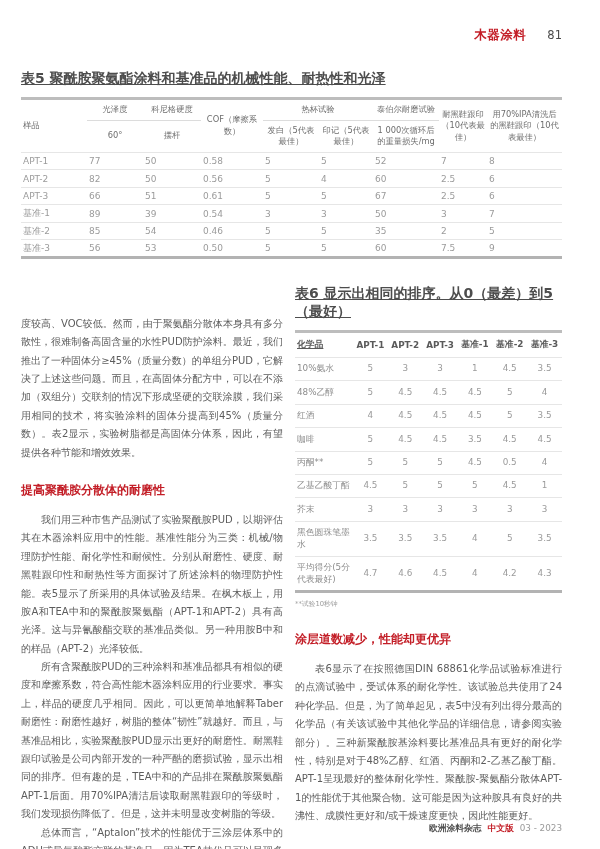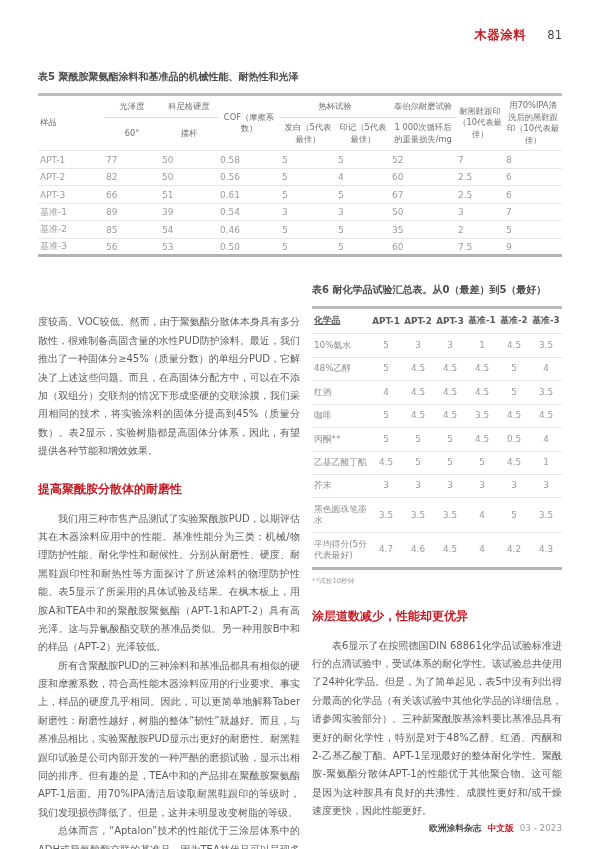--- a/index.html
+++ b/index.html
@@ -1,24 +1,24 @@
 <!DOCTYPE html>
 <html><head>
 <meta charset="utf-8">
 <style>
   * { margin:0; padding:0; box-sizing:border-box; }
   html,body { background:#ffffff; }
   body { font-family:"DejaVu Sans","Liberation Sans",sans-serif; }
-  .page { position:relative; width:600px; height:849px; background:#fff; padding:24px 38px 0 38px; overflow:hidden; }
+  .page { position:relative; width:600px; height:849px; background:#fff; padding:24px 38px 0 21px; overflow:hidden; }
 
   .page-header { text-align:right; margin-bottom:26px; }
   .section-title { color:#c31e27; font-weight:bold; font-size:12.5px; letter-spacing:.5px; }
   .page-num { color:#4a4a4a; font-size:11.5px; margin-left:16px; }
 
-  .tbl-title { color:#4d4d4d; font-weight:bold; font-size:10px; margin-bottom:9px; }
+  .tbl-title { color:#4d4d4d; font-weight:bold; font-size:14px; margin-bottom:9px;text-decoration:underline; }
 
   table { border-collapse:collapse; table-layout:fixed; width:100%; }
   .t5 { border-top:3px solid #bdbdbd; border-bottom:3px solid #b3b3b3; margin-bottom:26px; }
   .t5 th { font-weight:normal; color:#6e6e6e; font-size:8.3px; line-height:1.4; text-align:center; vertical-align:middle; padding:4px 2px; }
   .t5 th.grp { border-bottom:1px solid #dcdcdc; }
   .t5 th.sample-h { text-align:left; padding-left:2px; }
   .t5 td { color:#9b9b9b; font-size:9px; text-align:left; vertical-align:middle; height:17.5px; border-top:1px solid #e6e6e6; padding:0 2px; }
   .t5 td.sample { text-align:left; padding-left:2px; }
 
   .columns { display:flex; gap:12px; }
@@ -160,21 +160,21 @@
 
     <div class="col-left">
       <p class="para">度较高、VOC较低。然而，由于聚氨酯分散体本身具有多分散性，很难制备高固含量的水性PUD防护涂料。最近，我们推出了一种固体分≥45%（质量分数）的单组分PUD，它解决了上述这些问题。而且，在高固体分配方中，可以在不添加（双组分）交联剂的情况下形成坚硬的交联涂膜，我们采用相同的技术，将实验涂料的固体分提高到45%（质量分数）。表2显示，实验树脂都是高固体分体系，因此，有望提供各种节能和增效效果。</p>
       <h2 class="red-heading">提高聚酰胺分散体的耐磨性</h2>
       <p class="para ind">我们用三种市售产品测试了实验聚酰胺PUD，以期评估其在木器涂料应用中的性能。基准性能分为三类：机械/物理防护性能、耐化学性和耐候性。分别从耐磨性、硬度、耐黑鞋跟印性和耐热性等方面探讨了所述涂料的物理防护性能。表5显示了所采用的具体试验及结果。在枫木板上，用胺A和TEA中和的聚酰胺聚氨酯（APT-1和APT-2）具有高光泽。这与异氰酸酯交联的基准品类似。另一种用胺B中和的样品（APT-2）光泽较低。</p>
       <p class="para ind">所有含聚酰胺PUD的三种涂料和基准品都具有相似的硬度和摩擦系数，符合高性能木器涂料应用的行业要求。事实上，样品的硬度几乎相同。因此，可以更简单地解释Taber耐磨性：耐磨性越好，树脂的整体“韧性”就越好。而且，与基准品相比，实验聚酰胺PUD显示出更好的耐磨性。耐黑鞋跟印试验是公司内部开发的一种严酷的磨损试验，显示出相同的排序。但有趣的是，TEA中和的产品排在聚酰胺聚氨酯APT-1后面。用70%IPA清洁后读取耐黑鞋跟印的等级时，我们发现损伤降低了。但是，这并未明显改变树脂的等级。</p>
       <p class="para ind">总体而言，“Aptalon”技术的性能优于三涂层体系中的ADH或异氰酸酯交联的基准品。因为TEA替代品可以呈现多种蒸发速率，而且，可以进行性能定制。</p>
     </div>
 
     <div class="col-right">
-      <div class="tbl-title">表6 耐化学品试验汇总表。从0（最差）到5（最好）</div>
+      <div class="tbl-title">表6 显示出相同的排序。从0（最差）到5（最好）</div>
 
       <table class="t6">
         <colgroup>
           <col style="width:58px">
             <col>
             <col>
             <col>
             <col>
             <col>
             <col>

